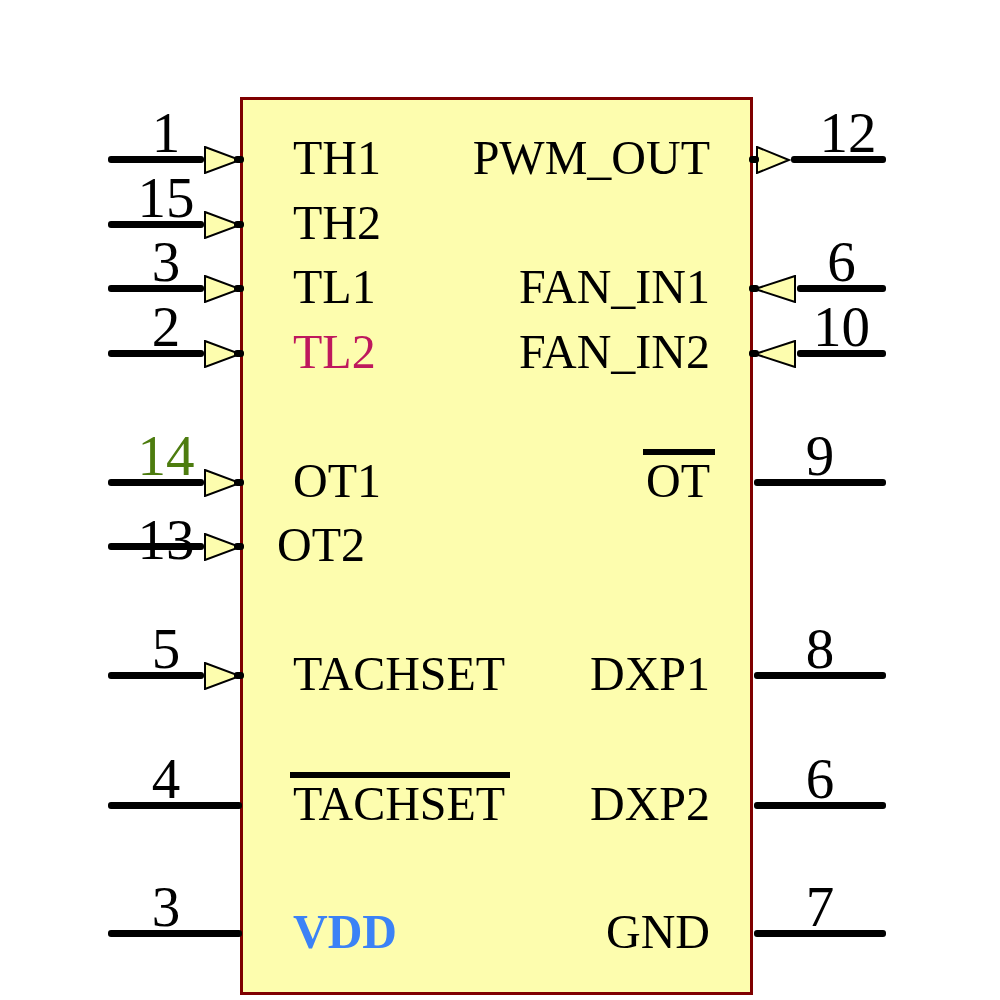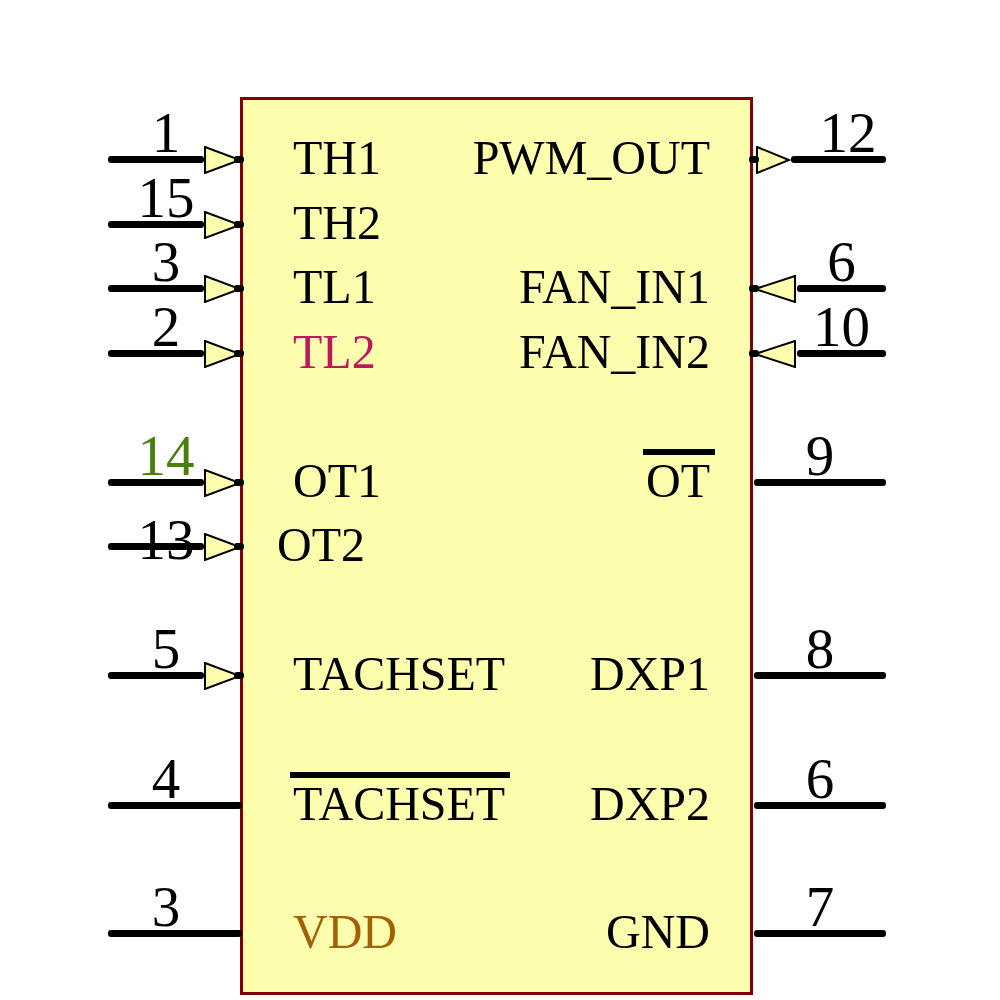--- a/index.html
+++ b/index.html
@@ -83,21 +83,21 @@
         <polygon points="1,1 36,14 1,27" fill="#fdfdae" stroke="#000000" stroke-width="2"></polygon>
       </svg>
       <div class="pin-stub" style="left: 234px; top: 672px; width: 10px;"></div>
       <div class="pin-num" style="left: 166px; top: 620px; color: rgb(0, 0, 0);">5</div>
       <div class="pin-label left-side" style="left: 285px; top: 645px; color: rgb(0, 0, 0);">TACHSET</div>
       <div class="pin-line" style="left: 108px; top: 802px; width: 134px;"></div>
       <div class="pin-num" style="left: 166px; top: 750px; color: rgb(0, 0, 0);">4</div>
       <div class="pin-label left-side overline" style="left: 285px; top: 775px; color: rgb(0, 0, 0);">TACHSET</div>
       <div class="pin-line" style="left: 108px; top: 930px; width: 134px;"></div>
       <div class="pin-num" style="left: 166px; top: 878px; color: rgb(0, 0, 0);">3</div>
-      <div class="pin-label left-side" style="left: 285px; top: 903px; color: #a16207;">VDD</div>
+      <div class="pin-label left-side" style="left: 285px; top: 903px; color: #3b82f6; font-weight: bold;">VDD</div>
       <svg width="35" height="28" viewBox="0 0 35 28" class="pin-arrow" style="left: 756px; top: 146px;">
         <polygon points="1,1 33,14 1,27" fill="#fdfdae" stroke="#000000" stroke-width="2"></polygon>
       </svg>
       <div class="pin-stub" style="left: 749px; top: 156px; width: 10px;"></div>
       <div class="pin-line" style="left: 791px; top: 156px; width: 95px;"></div>
       <div class="pin-num" style="left: 848px; top: 104px; color: rgb(0, 0, 0);">12</div>
       <div class="pin-label right-side" style="right: 290px; top: 129px; color: rgb(0, 0, 0);">PWM_OUT</div>
       <svg width="43" height="28" viewBox="0 0 43 28" class="pin-arrow" style="left: 754px; top: 275px;">
         <polygon points="41,1 1,14 41,27" fill="#fdfdae" stroke="#000000" stroke-width="2"></polygon>
       </svg>

